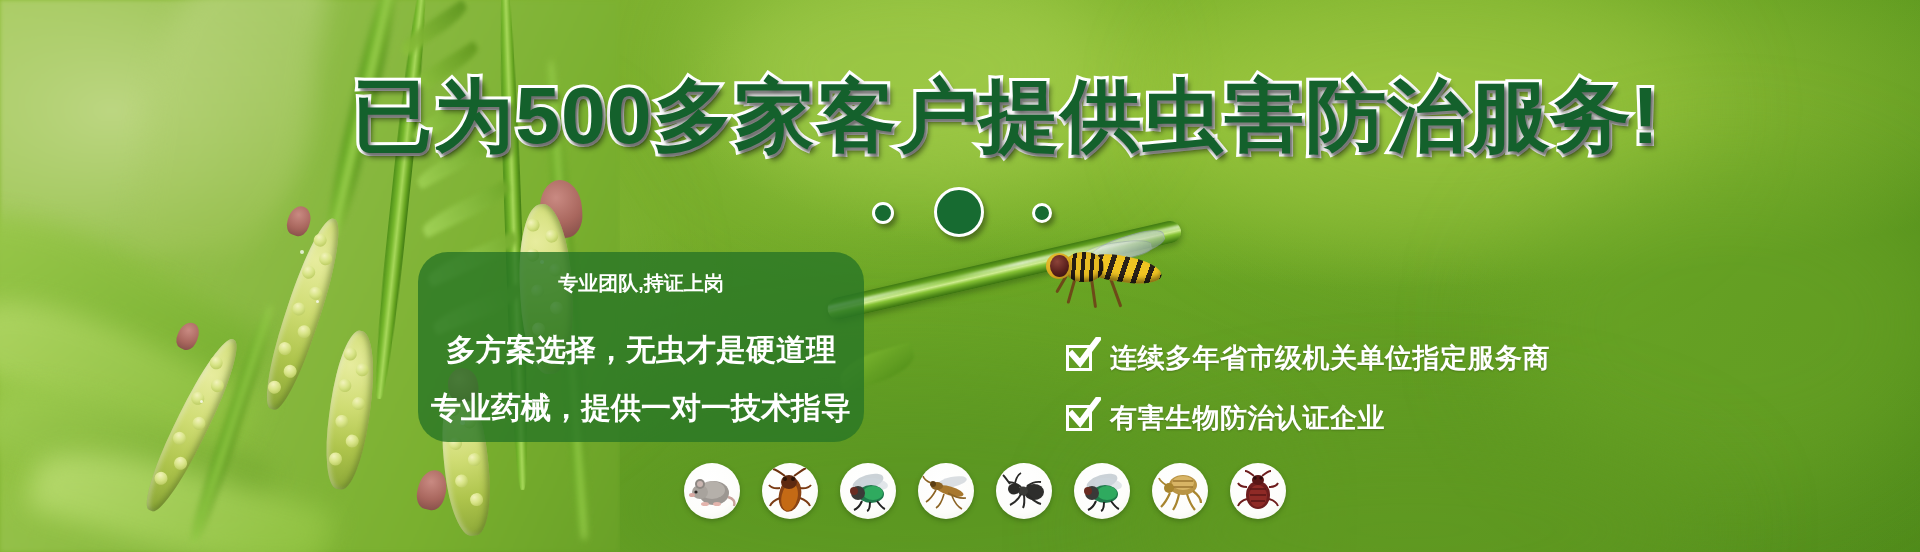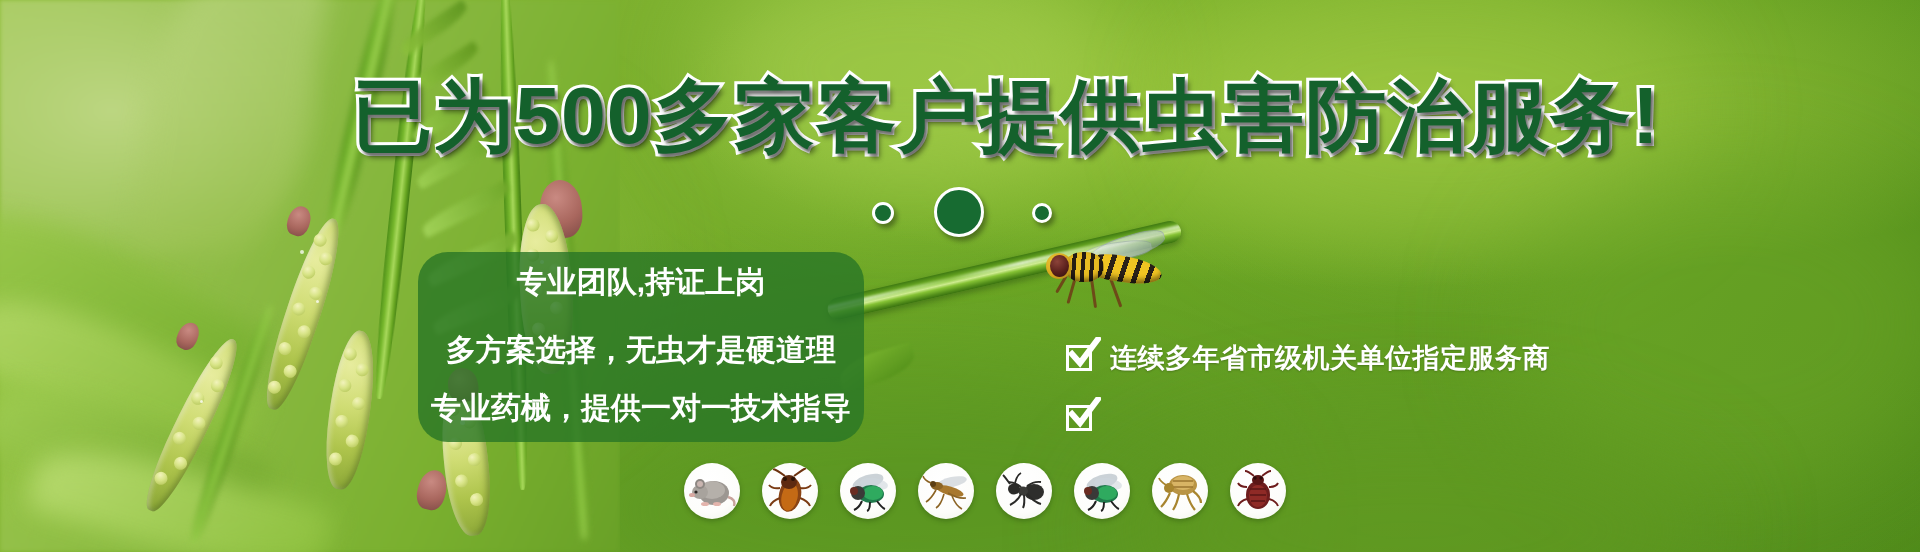--- a/index.html
+++ b/index.html
@@ -95,21 +95,21 @@
     position:absolute; left:418px; top:252px; width:446px; height:190px;
     background:rgba(40,118,38,.80);
     border-radius:30px 30px 30px 30px;
     box-shadow:0 0 0 0 rgba(0,0,0,0);
   }
   .panel .ln {
     position:absolute; left:0; width:100%;
     text-align:center; color:#ffffff;
     font-weight:700; white-space:nowrap;
   }
-  .panel .ln1 { top:10px; font-size:30px; letter-spacing:0px; }
+  .panel .ln1 { top:18px; font-size:20px; letter-spacing:0px; }
   .panel .ln2 { top:78px; font-size:30px; letter-spacing:0px; }
   .panel .ln3 { top:136px; font-size:30px; letter-spacing:0px; }
 
   
   .stem-main {
     position:absolute; left:828px; top:300px;
     width:362px; height:22px;
     transform:rotate(-13deg); transform-origin:left center;
     border-radius:12px;
     background:linear-gradient(180deg,
@@ -343,20 +343,21 @@
       </span>
       <span class="btxt">连续多年省市级机关单位指定服务商</span>
     </div>
     <div class="bullet">
       <span class="chk">
         <span class="box"></span>
         <svg class="tick" viewBox="0 0 34 34" aria-hidden="true">
           <path d="M5 17 L13 26 L31 2" fill="none" stroke="#ffffff" stroke-width="6" stroke-linecap="square" stroke-linejoin="miter"></path>
         </svg>
       </span>
+      <span class="btxt">有害生物防治认证企业</span>
     </div>
   </div>
 
   <div class="pests">
 
     <div class="pest">
       <span class="hidden-label">鼠</span>
       <svg width="48" height="40" viewBox="0 0 48 40">
         <ellipse cx="26" cy="22" rx="15" ry="12" fill="#9c9792"></ellipse>
         <ellipse cx="24" cy="19" rx="13" ry="9" fill="#b5b0aa"></ellipse>

